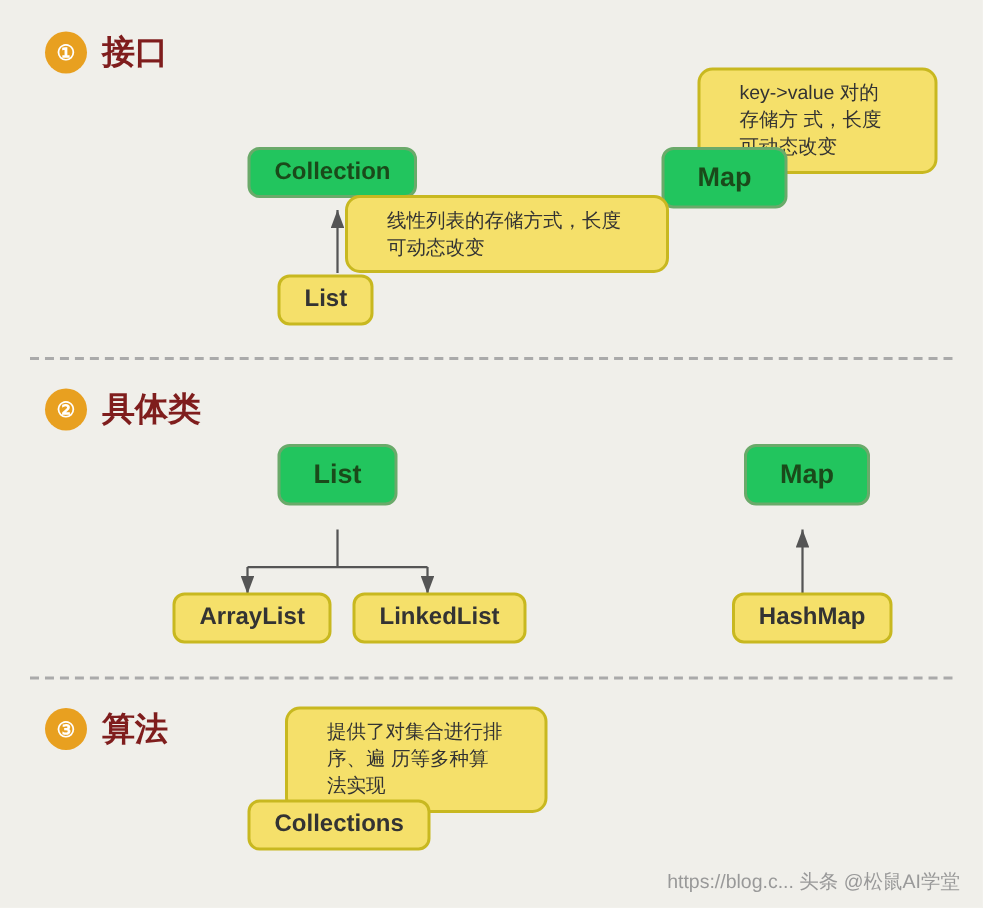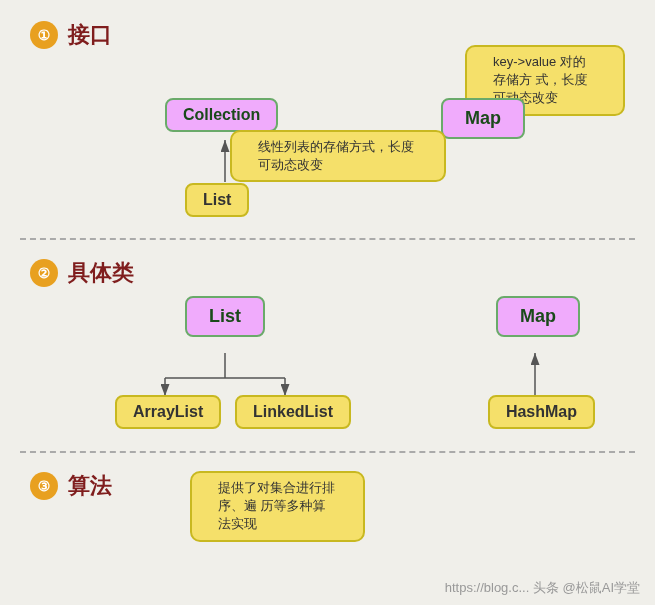--- a/index.html
+++ b/index.html
@@ -63,21 +63,21 @@
       border-radius: 8px;
       padding: 6px 16px;
       font-size: 16px;
       font-weight: bold;
       text-align: center;
       position: absolute;
       white-space: nowrap;
     }
 
     .node-green {
-      background: #f0abfc;
+      background: #22c55e;
       border: 2px solid #6aaa6a;
       color: #1a4a1a;
     }
 
     .node-yellow {
       background: #f5e06a;
       border: 2px solid #c8b820;
       color: #333;
     }
 
@@ -211,17 +211,18 @@
 
   <div class="section" id="section3">
     <div class="section-header">
       <div class="circle-num">③</div>
       <span class="section-title">算法</span>
     </div>
 
     <div class="tooltip-bubble" style="top: 10px; left: 180px; width: 175px;">提供了对集合进行排序、遍
 历等多种算法实现</div>
 
+    <div class="node node-yellow" style="top: 72px; left: 155px; font-size:16px;">Collections</div>
   </div>
 
   <div class="watermark">https://blog.c...    头条 @松鼠AI学堂</div>
 
 </div>
 
 </body></html>

